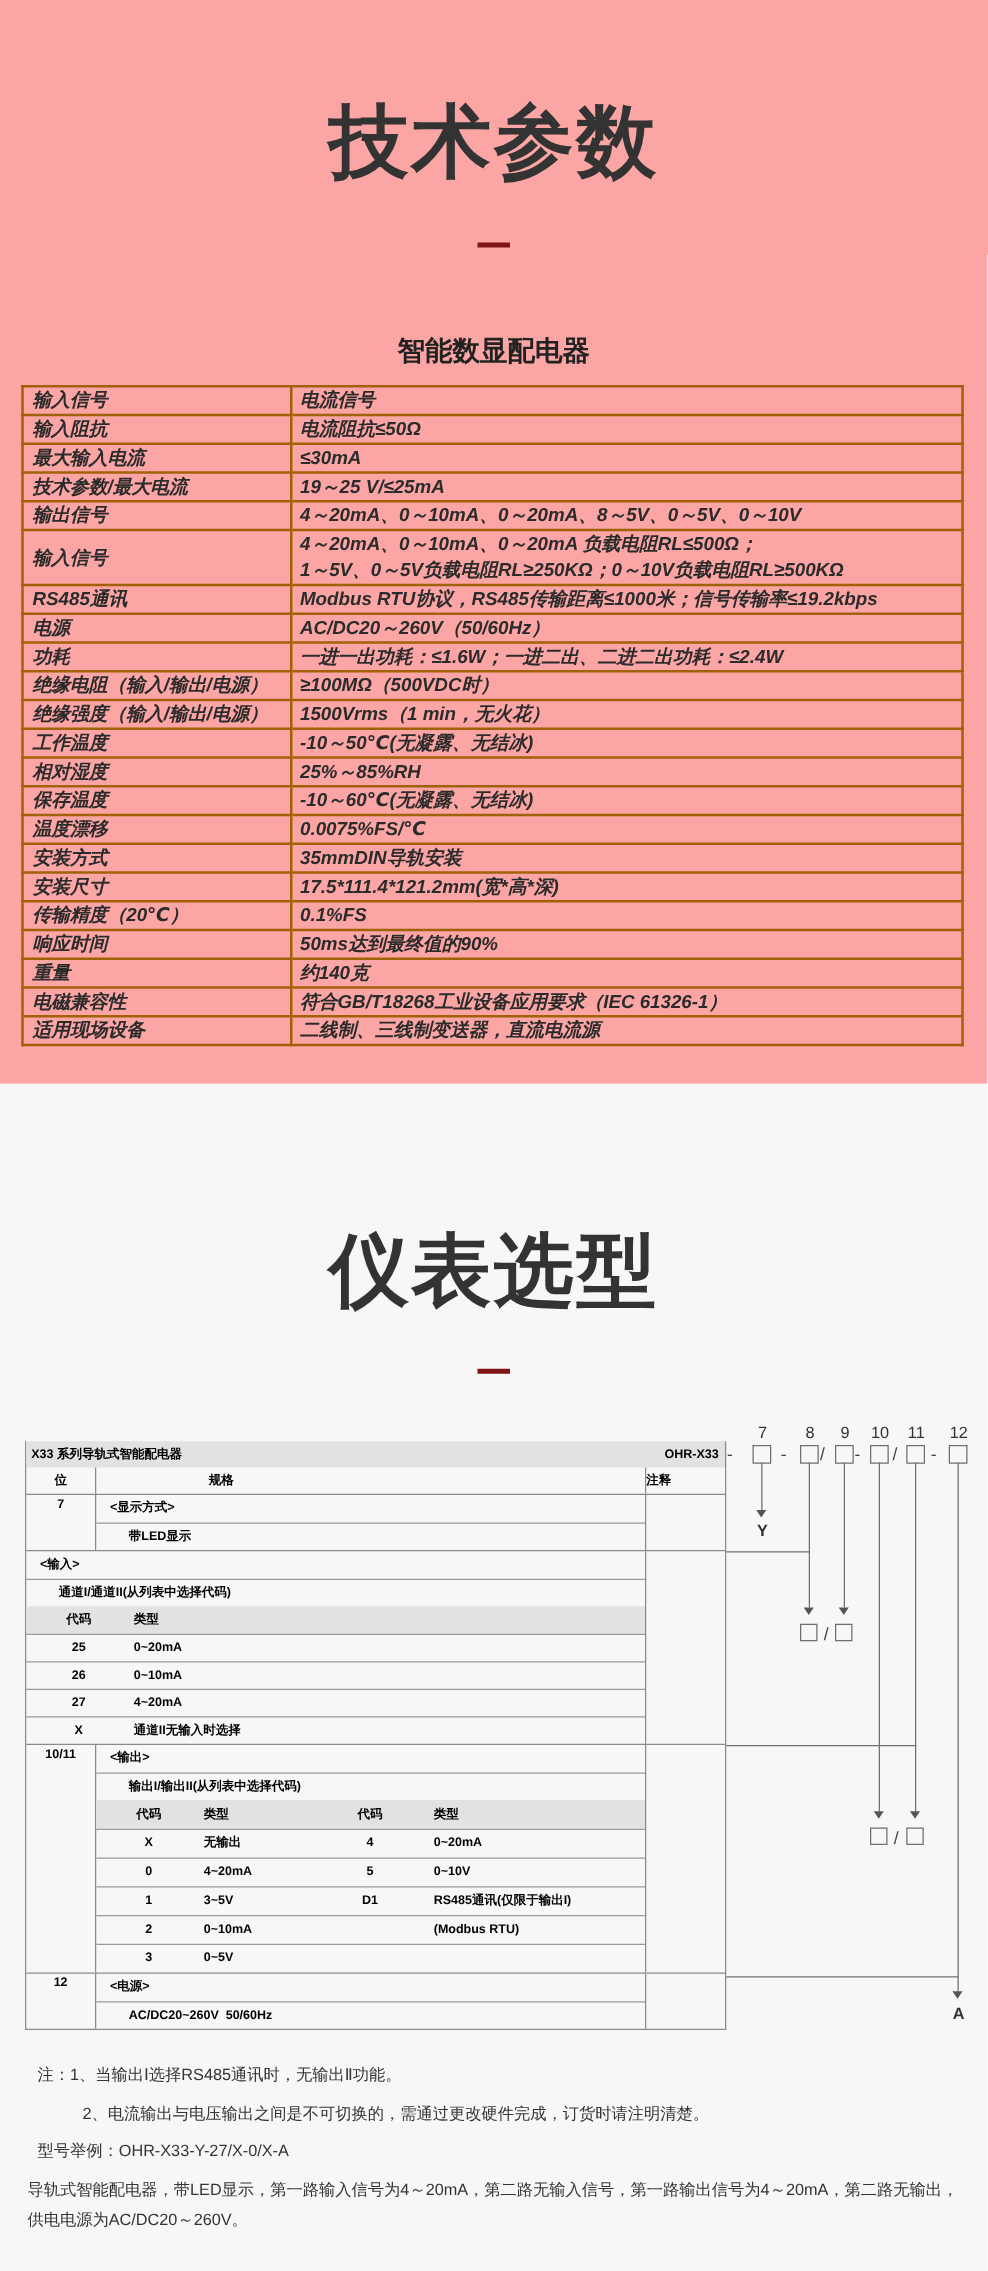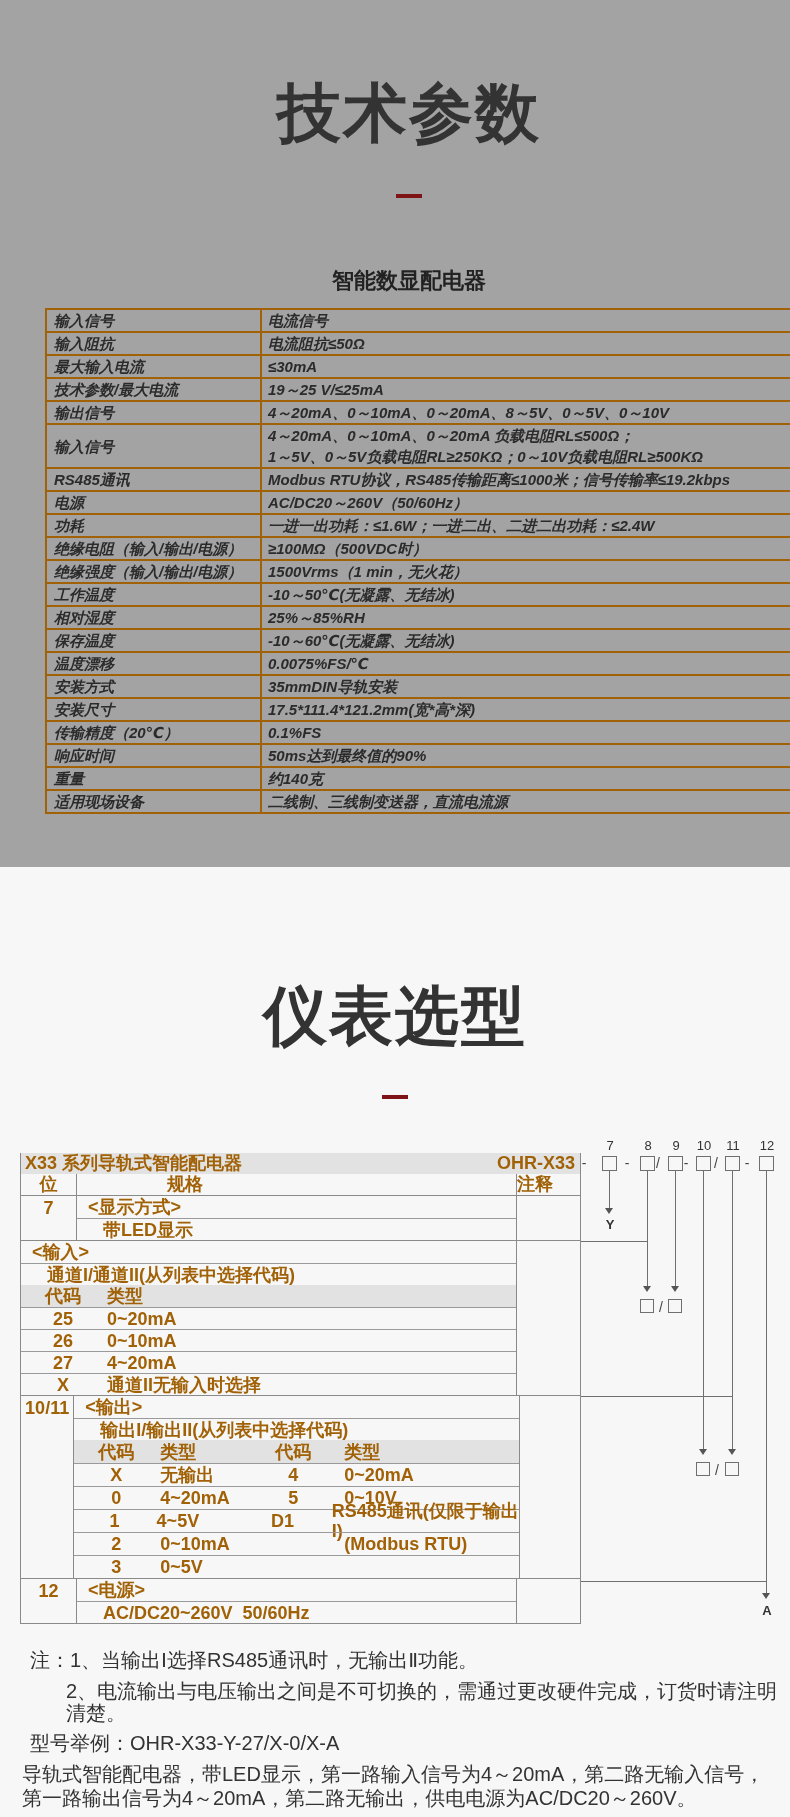--- a/index.html
+++ b/index.html
@@ -1,20 +1,20 @@
 <!DOCTYPE html>
 <html><head>
 <meta charset="utf-8">
 <style>
   * { margin:0; padding:0; box-sizing:border-box; }
   body {
     width:790px; background:#ffffff; color:#333;
     font-family:"Liberation Sans","DejaVu Sans",sans-serif;
   }
-  .tech-section { height:867px; background:#a3a3a3; overflow:hidden;padding-left:28px; }
+  .tech-section { height:867px; background:#fca5a5; overflow:hidden; }
   .select-section { height:950px; background:#f7f7f7; overflow:hidden; }
 
   .big-title {
     margin-top:0; padding-top:70px; text-align:center;
     font-size:64px; line-height:86px; font-weight:bold; color:#333;
     letter-spacing:2px;
   }
   .select-section .big-title { padding-top:106px; }
   .title-dash { width:26px; height:4px; background:#7e1416; margin:38px auto 0; }
   .select-section .title-dash { margin-top:36px; }
@@ -37,21 +37,21 @@
   }
   td.spec-label { width:215px; padding-left:7px; }
   td.spec-value { padding-left:6px; white-space:pre-line; }
 
   
   .sel-area { position:relative; height:512px; margin-top:34px; width:790px; }
 
   .sel-table {
     position:absolute; left:20px; top:20px; width:561px;
     border:1px solid #8a8a8a; border-top:none;
-    font-size:18px; font-weight:600; color:#a16207; background:transparent;
+    font-size:10px; font-weight:600; color:#000000; background:transparent;
   }
   .sel-header {
     height:21px; background:#e2e2e2; display:flex; justify-content:space-between;
     align-items:center; padding:0 5px 0 4px; font-weight:bold; line-height:21px;
   }
   .sel-colhdr { display:flex; height:22px; border-bottom:1px solid #8a8a8a; font-weight:bold; }
   .sh-pos { width:56px; border-right:1px solid #8a8a8a; text-align:center; line-height:21px; }
   .sh-spec { flex:1 1 auto; padding-left:90px; line-height:21px; }
   .sh-note { width:64px; border-left:1px solid #8a8a8a; text-align:left; line-height:21px; }
 
@@ -86,21 +86,21 @@
   .vline { position:absolute; width:1px; background:#6f6f6f; }
   .hline { position:absolute; height:1px; background:#6f6f6f; }
   .arrow {
     position:absolute; width:0; height:0;
     border-left:4px solid transparent; border-right:4px solid transparent;
     border-top:6px solid #555;
   }
   .dlabel { position:absolute; width:20px; text-align:center; font-size:13px; font-weight:600; color:#333; }
 
   
-  .notes { margin:4px 12px 0 22px; font-size:20px; color:#333; line-height:22px; }
+  .notes { margin:4px 12px 0 22px; font-size:13px; color:#333; line-height:22px; }
   .note-line1 { margin-left:8px; }
   .note-line2 { margin-left:44px; margin-top:9px; }
   .note-example { margin-left:8px; margin-top:8px; }
   .note-desc { margin-top:8px; width:752px; line-height:24px; }
 </style>
 </head>
 <body>
 
 <div class="tech-section">
   <div class="big-title">技术参数</div>
@@ -186,20 +186,24 @@
           <td class="spec-label">传输精度（20℃）</td>
           <td class="spec-value">0.1%FS</td>
         </tr>
         <tr>
           <td class="spec-label">响应时间</td>
           <td class="spec-value">50ms达到最终值的90%</td>
         </tr>
         <tr>
           <td class="spec-label">重量</td>
           <td class="spec-value">约140克</td>
+        </tr>
+        <tr>
+          <td class="spec-label">电磁兼容性</td>
+          <td class="spec-value">符合GB/T18268工业设备应用要求（IEC 61326-1）</td>
         </tr>
         <tr>
           <td class="spec-label">适用现场设备</td>
           <td class="spec-value">二线制、三线制变送器，直流电流源</td>
         </tr>
       </tbody>
   </table>
 </div>
 
 <div class="select-section">
@@ -284,21 +288,21 @@
                 <span class="cd2 sel-text">0~20mA</span>
               </div>
               <div class="srow quad">
                 <span class="cc1">0</span>
                 <span class="cd1q sel-text">4~20mA</span>
                 <span class="cc2">5</span>
                 <span class="cd2 sel-text">0~10V</span>
               </div>
               <div class="srow quad">
                 <span class="cc1">1</span>
-                <span class="cd1q sel-text">4~5V</span>
+                <span class="cd1q sel-text">3~5V</span>
                 <span class="cc2">D1</span>
                 <span class="cd2 sel-text">RS485通讯(仅限于输出I)</span>
               </div>
               <div class="srow quad">
                 <span class="cc1">2</span>
                 <span class="cd1q sel-text">0~10mA</span>
                 <span class="cc2"></span>
                 <span class="cd2 sel-text">(Modbus RTU)</span>
               </div>
               <div class="srow quad">

